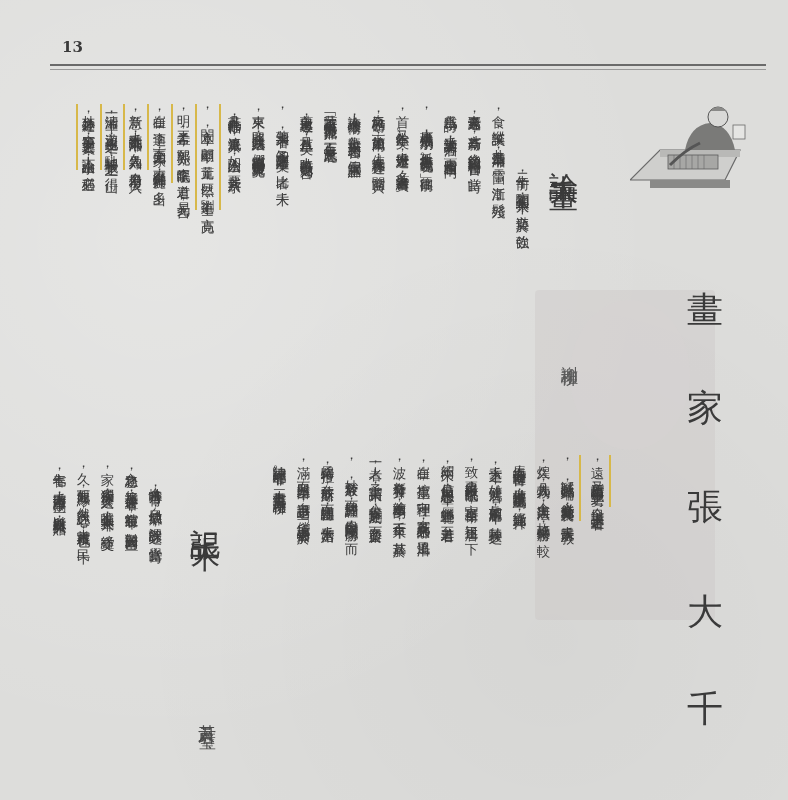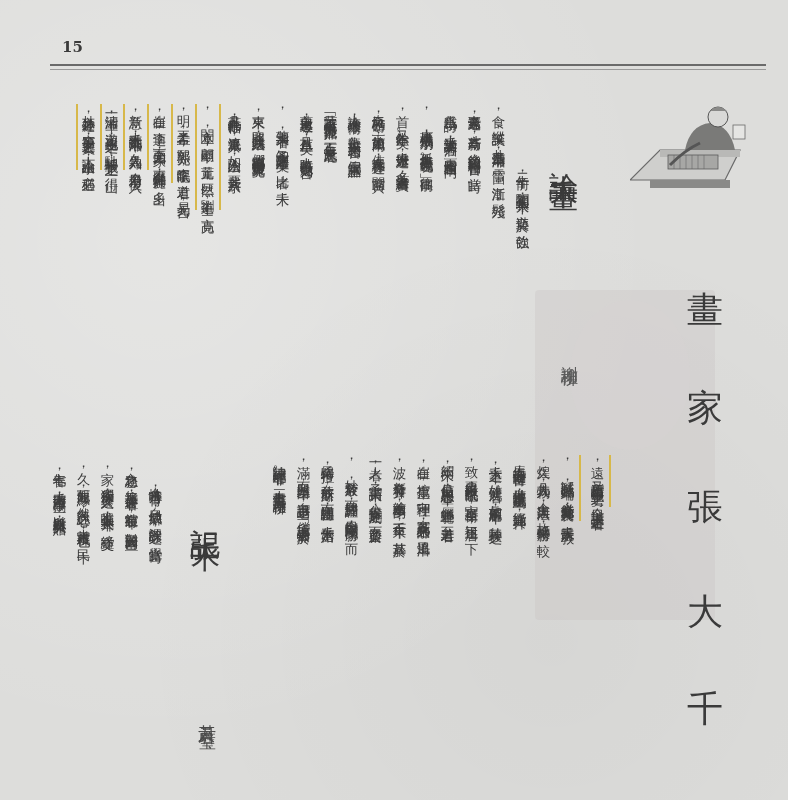--- a/index.html
+++ b/index.html
@@ -62,21 +62,21 @@
     }
     .illustration {
       position: absolute; left: 630px; top: 95px; width: 130px; height: 110px;
     }
   </style>
 </head>
 <body>
 
 <div class="page">
 
-  <div class="page-number">15</div>
+  <div class="page-number">13</div>
   <div class="rule"></div>
   <div class="rule2"></div>
 
   <div class="wash"></div>
   <div class="wash2"></div>
 
   <svg class="illustration" viewBox="0 0 130 110">
     <polygon points="0,85 30,55 110,55 95,85" fill="#cfcfcd" stroke="#6a6a6a" stroke-width="1.2"></polygon>
     <polygon points="30,55 110,55 110,62 30,62" fill="#b9b9b7"></polygon>
     <rect x="20" y="85" width="80" height="8" fill="#8a8a88"></rect>

